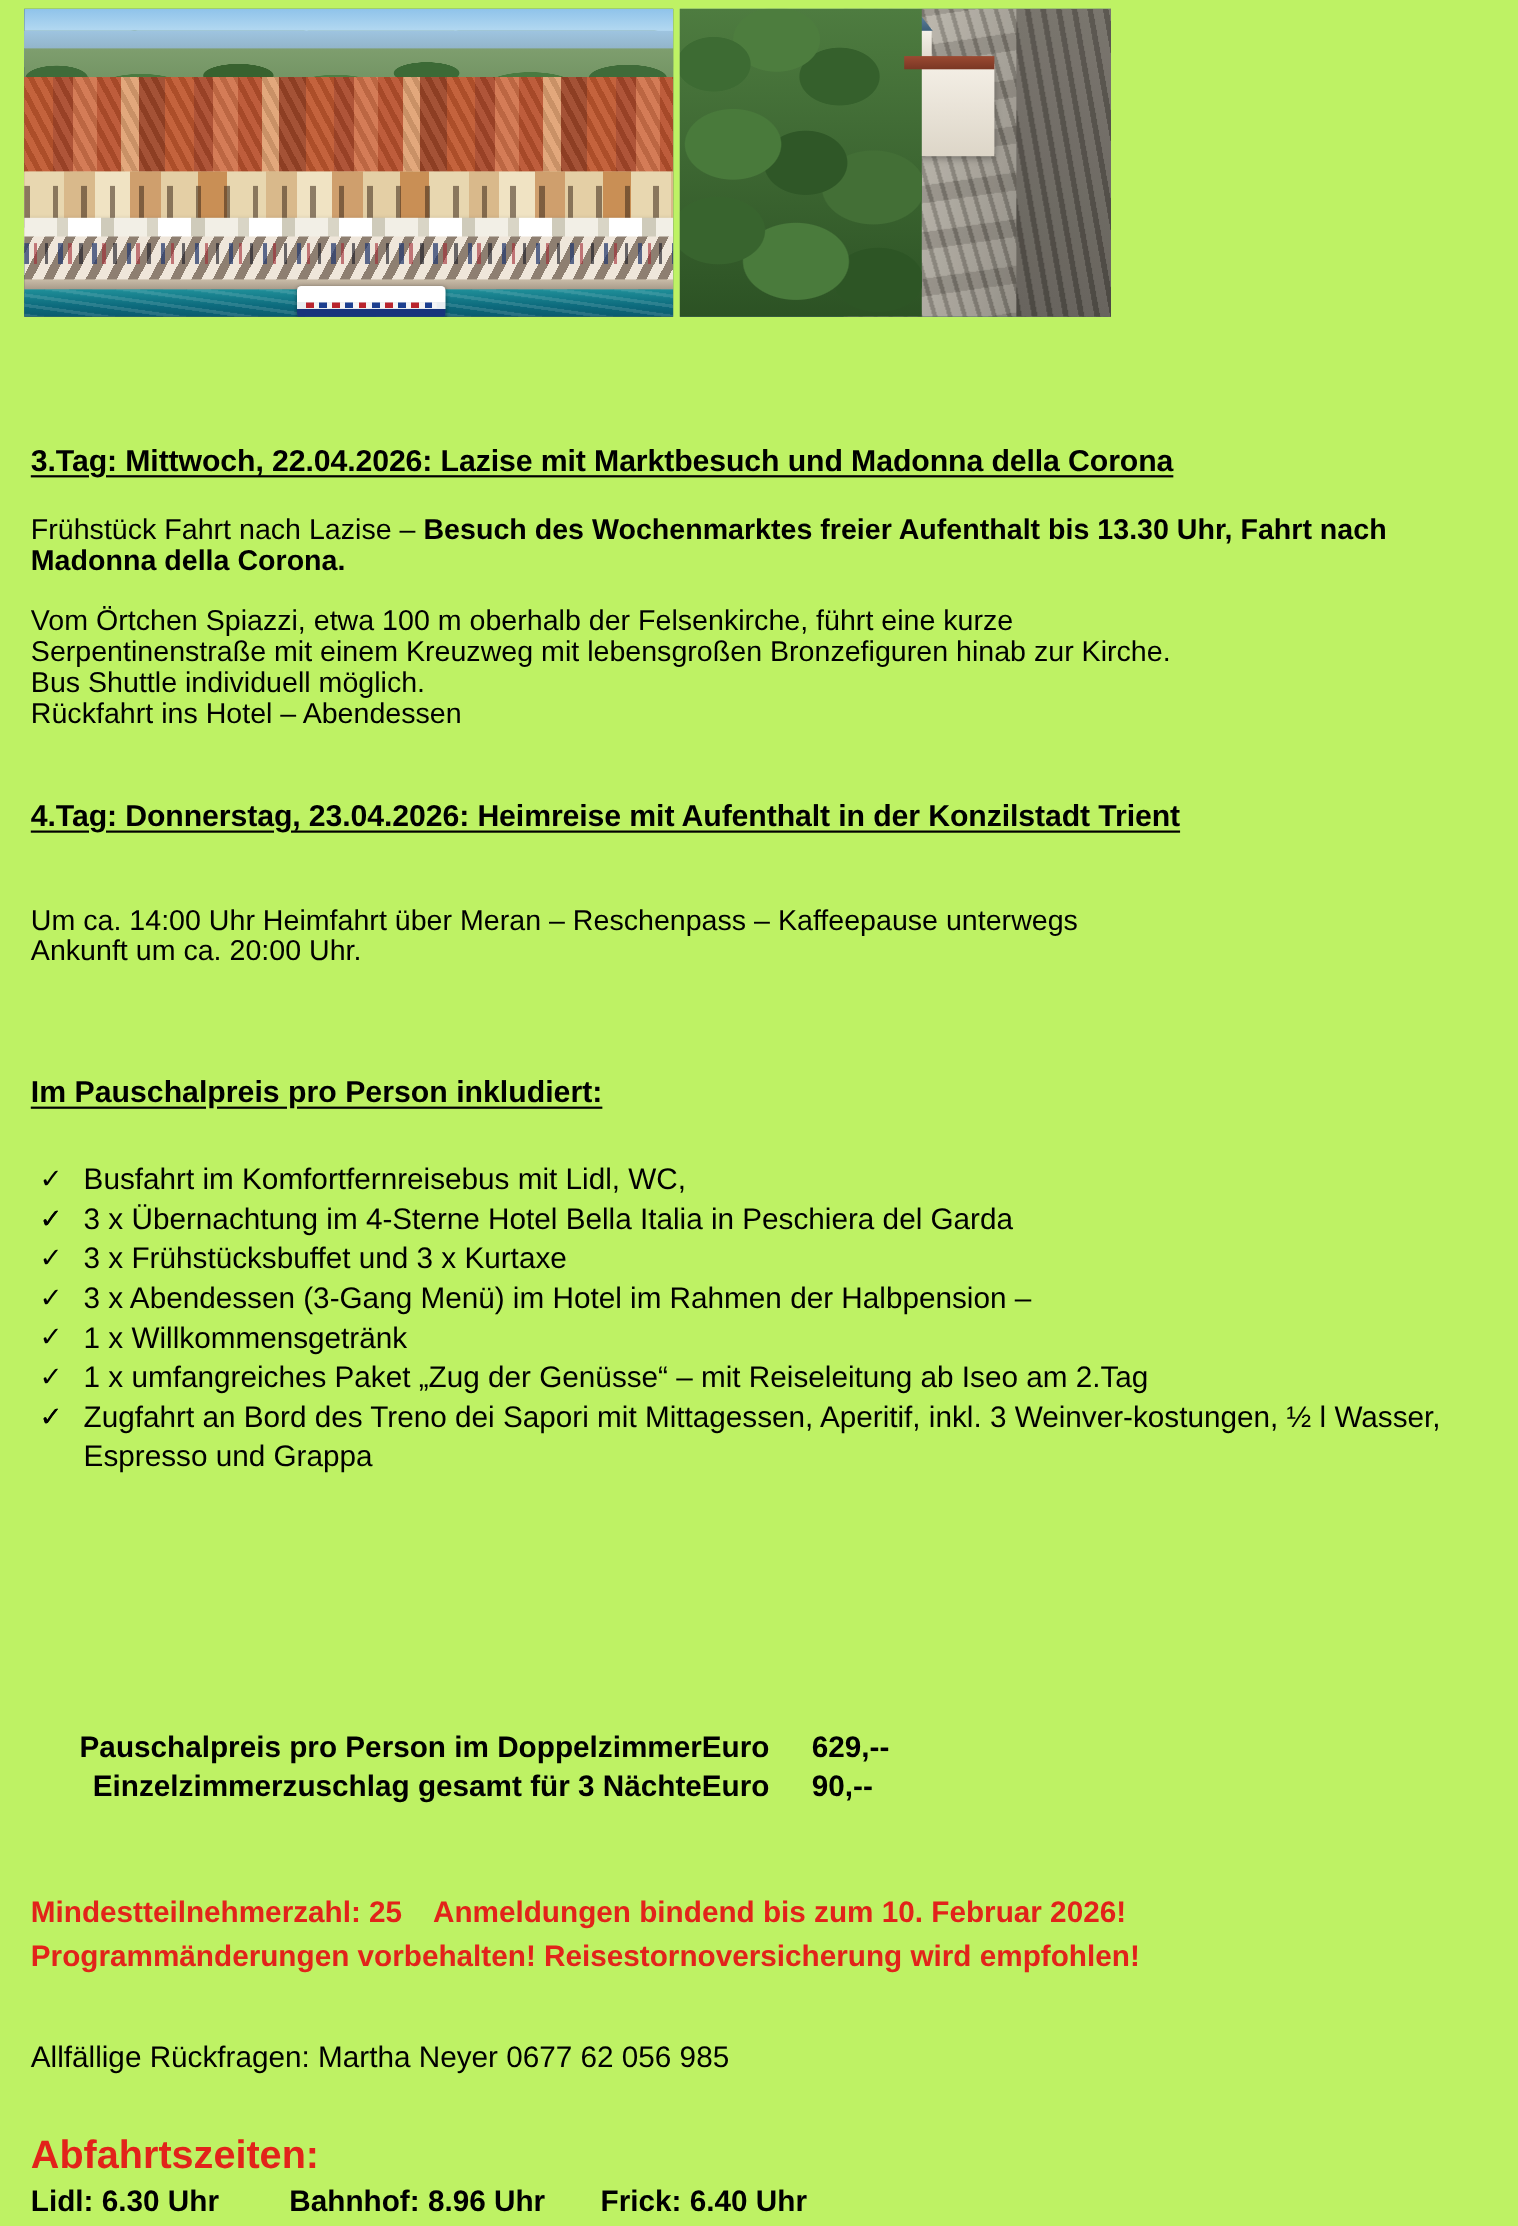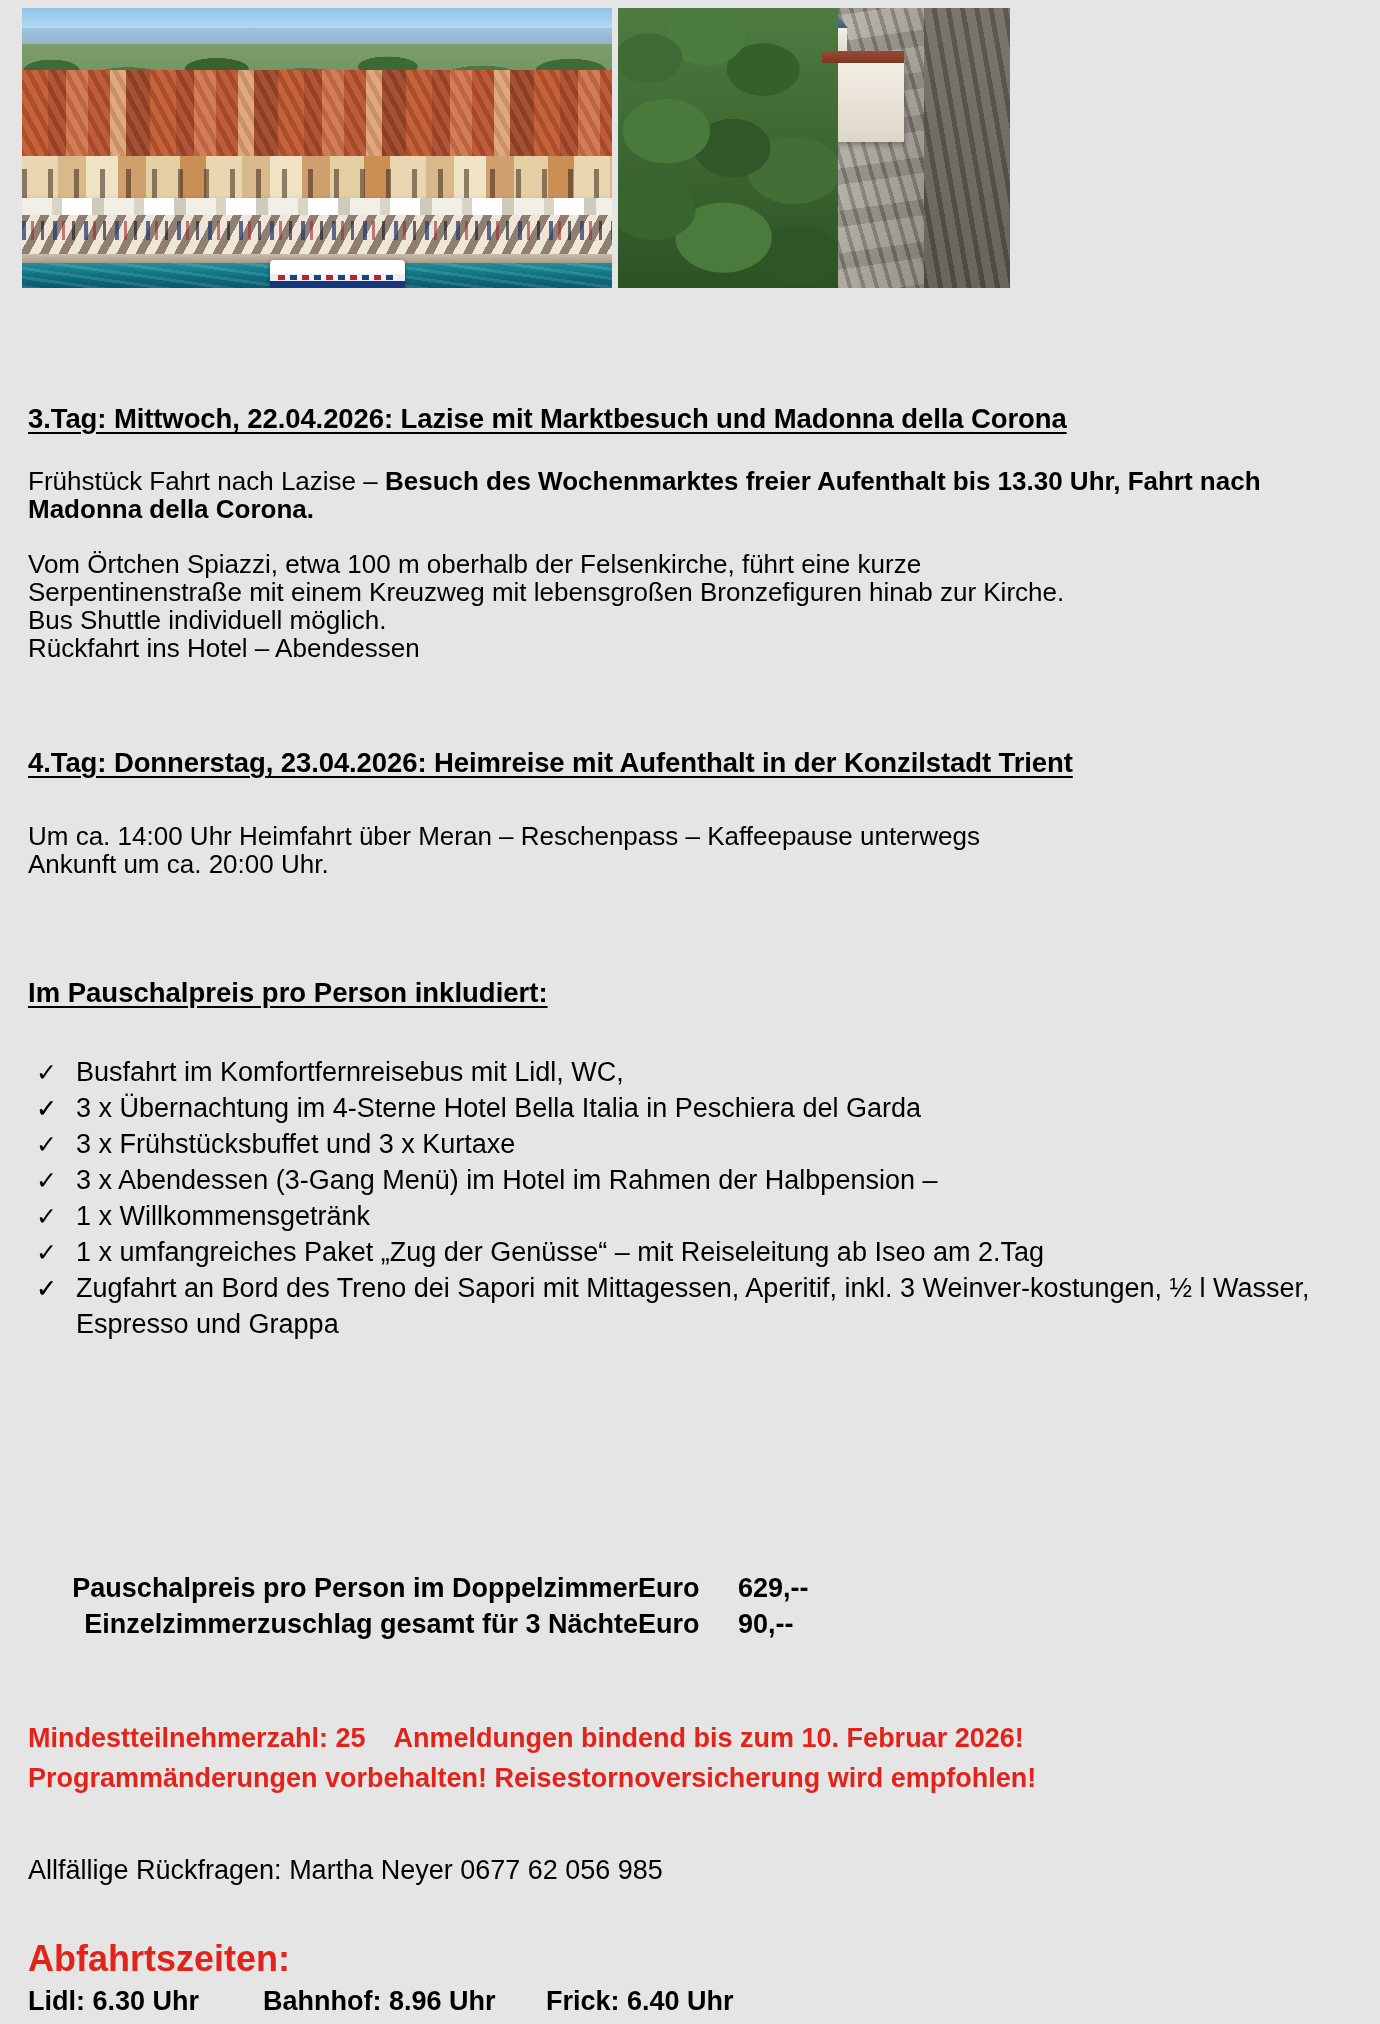--- a/index.html
+++ b/index.html
@@ -13,21 +13,21 @@
     height: 2024px;
     position: relative;
     overflow: hidden;
     font-family: "Liberation Sans", sans-serif;
     color: #000000;
   }
   .page {
     position: relative;
     width: 1380px;
     height: 2024px;
-    background: #e5e5e5;
+    background: #bef264;
   }
 
   
   .photo-strip {
     position: absolute;
     left: 22px;
     top: 8px;
     width: 990px;
     height: 280px;
     display: flex;
@@ -321,21 +321,21 @@
       <span>Frühstück  Fahrt nach Lazise – </span><b>Besuch des Wochenmarktes freier Aufenthalt bis 13.30 Uhr, Fahrt nach Madonna della Corona.</b>
     </div>
 
     <div class="blk para" style="left:28px; top:550px; width:1330px;">
       <div>Vom Örtchen Spiazzi, etwa 100 m oberhalb der Felsenkirche, führt eine kurze</div>
       <div>Serpentinenstraße mit einem Kreuzweg mit lebensgroßen Bronzefiguren hinab zur Kirche.</div>
       <div>Bus Shuttle individuell möglich.</div>
       <div>Rückfahrt ins Hotel – Abendessen</div>
     </div>
 
-    <div class="blk h-day" style="left:28px; top:747px;">4.Tag: Donnerstag, 23.04.2026: Heimreise mit Aufenthalt in der Konzilstadt Trient</div>
+    <div class="blk h-day" style="left:28px; top:726px;">4.Tag: Donnerstag, 23.04.2026: Heimreise mit Aufenthalt in der Konzilstadt Trient</div>
 
     <div class="blk para" style="left:28px; top:822px; width:1330px;">
       <div>Um ca. 14:00 Uhr Heimfahrt über Meran – Reschenpass – Kaffeepause unterwegs</div>
       <div>Ankunft um ca. 20:00 Uhr.</div>
     </div>
 
     <div class="blk h-incl" style="left:28px; top:977px;">Im Pauschalpreis pro Person inkludiert:</div>
 
     <ul class="checklist blk" style="left:28px; top:1054px; width:1330px;">
       <li>

